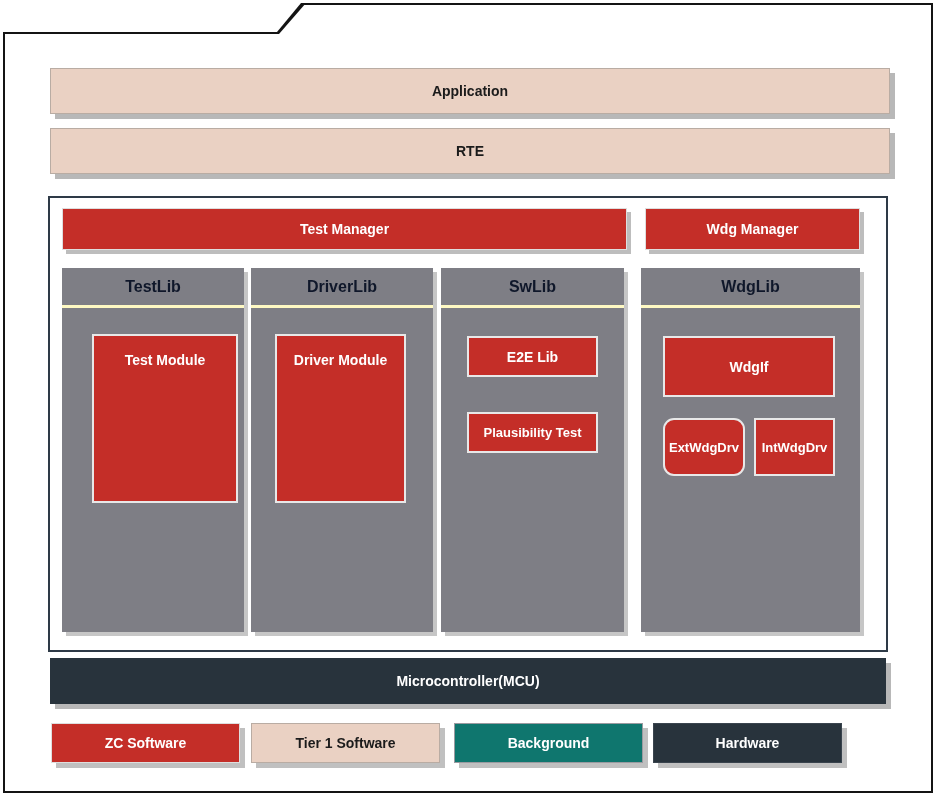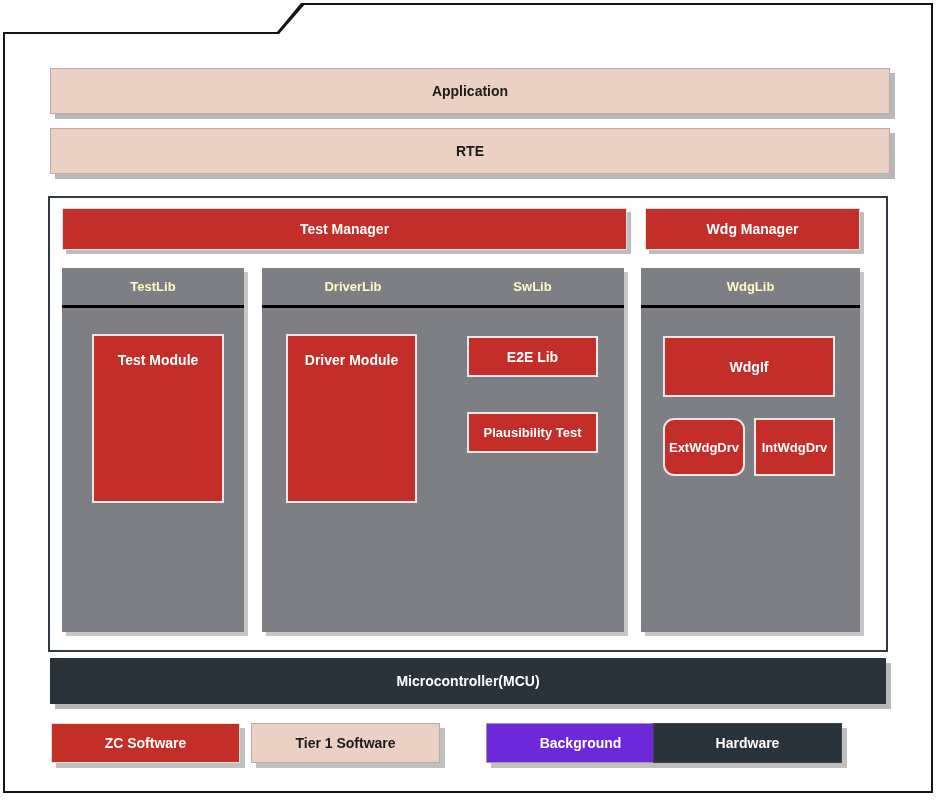--- a/index.html
+++ b/index.html
@@ -49,35 +49,35 @@
     color:#fff;font-size:14px;box-sizing:border-box;
     box-shadow:4px 4px 0 #bdbdbd;
   }
   .manager.test{left:12px;width:565px;}
   .manager.wdg{left:595px;width:215px;}
   .column{
     position:absolute;top:70px;height:364px;background:#7e7e85;
     box-shadow:4px 4px 0 #c6c6c6;
   }
   .column.testlib{left:12px;width:182px;}
-  .column.driverlib{left:212px;width:182px;}
+  .column.driverlib{left:201px;width:182px;}
   .column.swlib{left:391px;width:183px;}
   .column.wdglib{left:591px;width:219px;}
   .col-header{
-    height:37px;border-bottom:3px solid #000000;
+    height:37px;border-bottom:3px solid #fef9c3;
     display:flex;align-items:center;justify-content:center;
-    color:#fef9c3;font-size:13px;
+    color:#0f172a;font-size:16px;
   }
   .module{
     position:absolute;background:#c42e28;border:2px solid #e8e8e8;
     color:#ffffff;box-sizing:border-box;text-align:center;font-size:14px;
   }
   .module.center{display:flex;align-items:center;justify-content:center;}
   .module.top-label{padding-top:16px;}
-  .test-module{left:30px;top:66px;width:132px;height:169px;}
+  .test-module{left:30px;top:66px;width:146px;height:169px;}
   .driver-module{left:24px;top:66px;width:131px;height:169px;}
   .e2e-lib{left:26px;top:68px;width:131px;height:41px;}
   .plausibility{left:26px;top:144px;width:131px;height:41px;font-size:13px;}
   .wdgif{left:22px;top:68px;width:172px;height:61px;}
   .extwdg{left:22px;top:150px;width:82px;height:58px;font-size:13px;padding:0 1px;border-radius:11px;}
   .intwdg{left:113px;top:150px;width:81px;height:58px;font-size:13px;padding:0 1px;}
   
   .mcu{
     position:absolute;left:50px;top:658px;width:836px;height:46px;
     background:#28333c;color:#ffffff;font-size:14px;
@@ -85,21 +85,21 @@
     box-shadow:5px 5px 0 #b8b8b8;
   }
   
   .legend-item{
     position:absolute;top:723px;width:189px;height:40px;
     display:flex;align-items:center;justify-content:center;
     font-size:14px;box-sizing:border-box;box-shadow:5px 5px 0 #c0c0c0;
   }
   .legend-item.red{left:51px;background:#c42e28;color:#fff;border:1px solid #dedede;}
   .legend-item.tan2{left:251px;background:#ead1c3;color:#1b1b1b;border:1px solid #b9aca3;}
-  .legend-item.gray2{left:454px;background:#6d28d9;color:#fff;border:1px solid #9a9aa0;margin-left:32px;}
+  .legend-item.gray2{left:454px;background:#0f766e;color:#fff;border:1px solid #9a9aa0;}
   .legend-item.dark2{left:653px;background:#28333c;color:#fff;border:1px solid #3a444e;}
 </style>
 </head>
 <body>
 
 <div class="frame"></div>
 
 <div class="frame-tab">
   <div class="frame-tab-inner"></div>
 </div>

